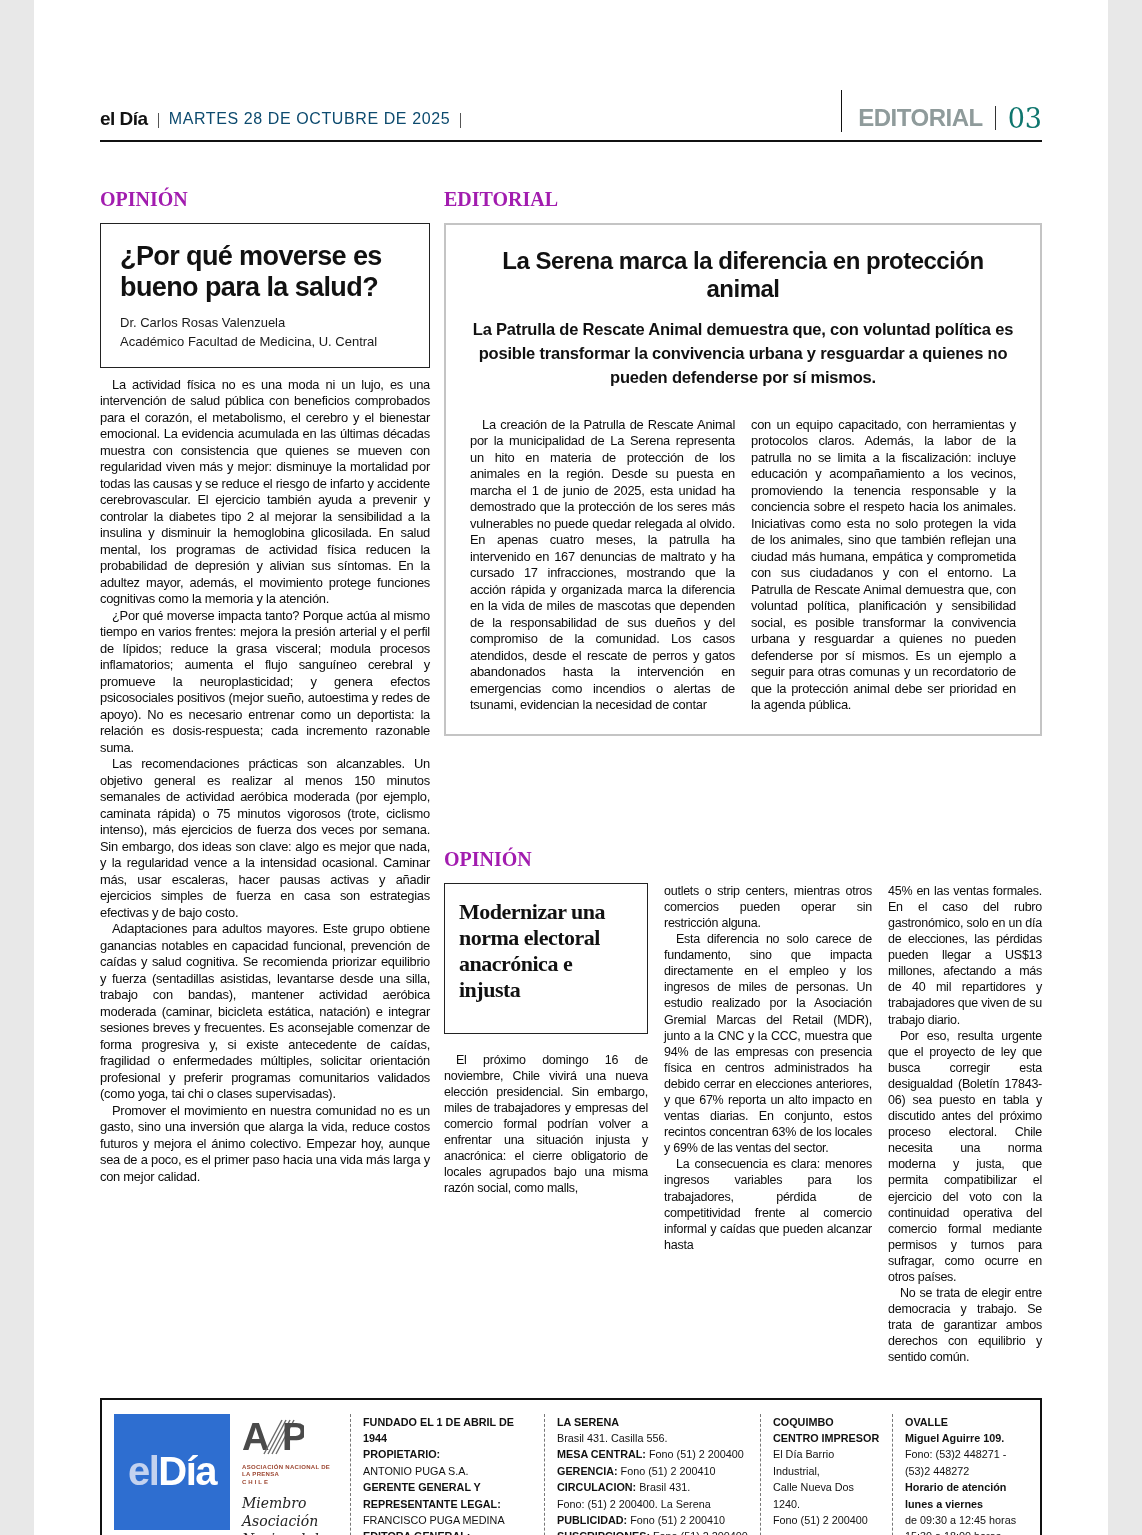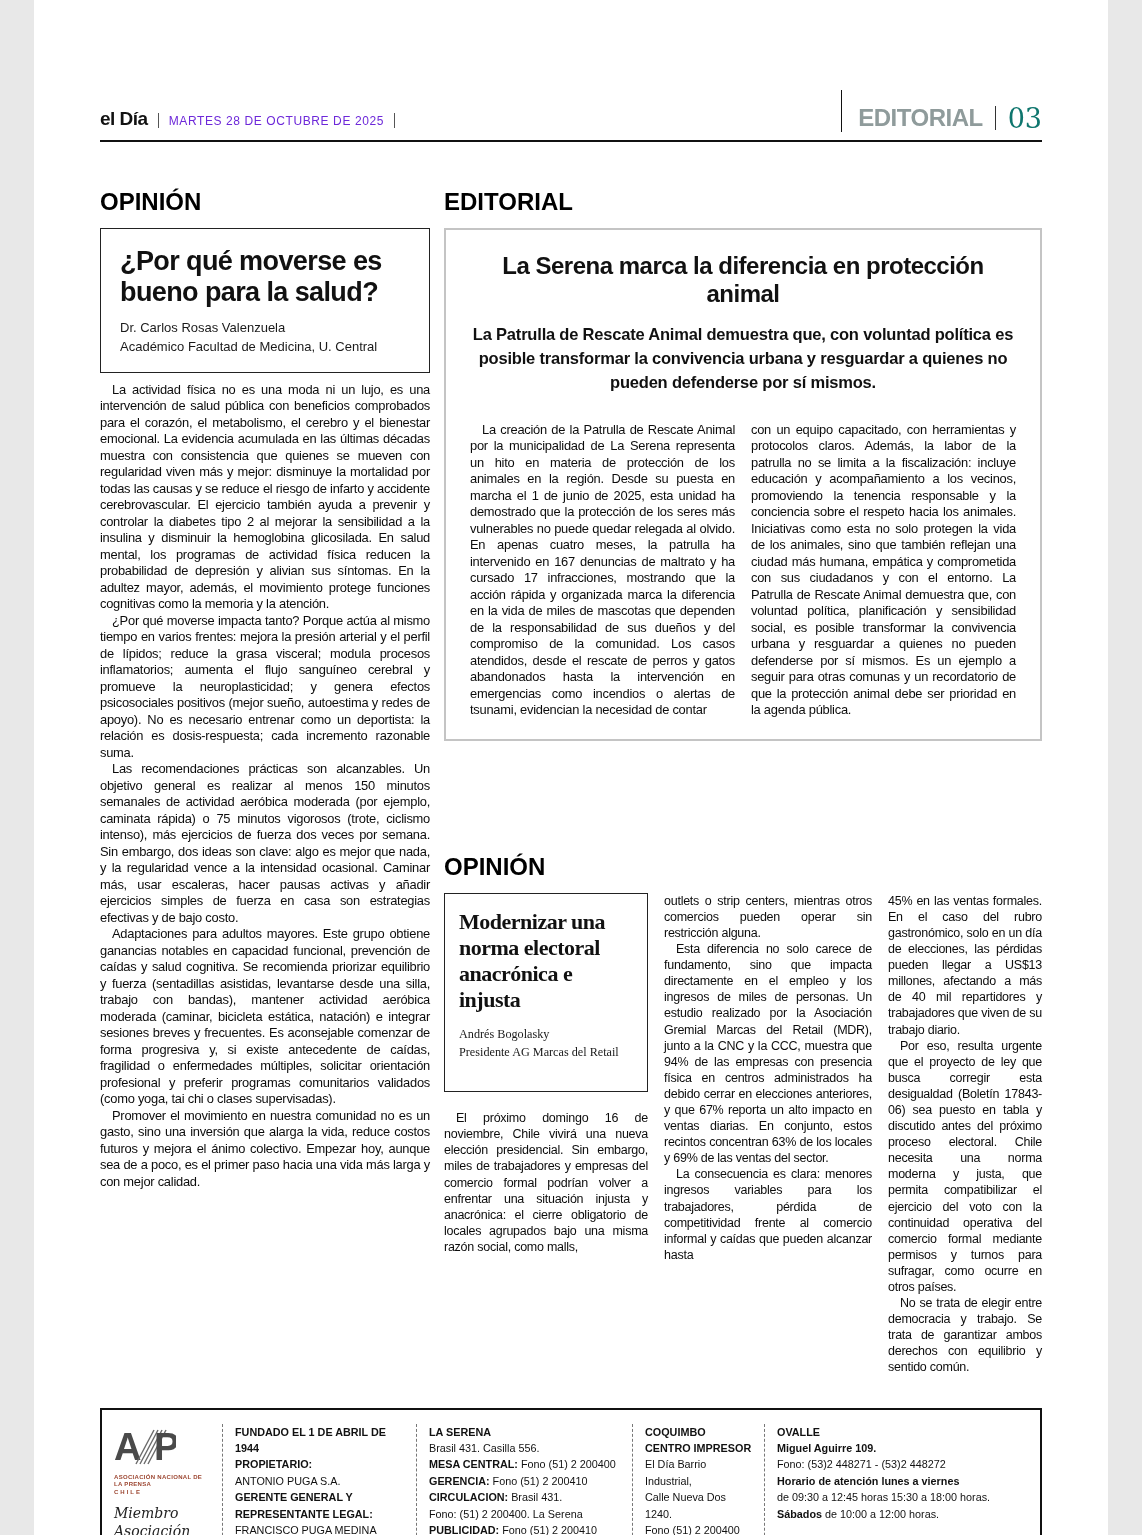--- a/index.html
+++ b/index.html
@@ -5,31 +5,31 @@
   * { margin:0; padding:0; box-sizing:border-box; }
   body { background:#e8e8e8; font-family:"Liberation Sans", sans-serif; }
   .page {
     width:1074px; height:1535px; background:#fff; margin:0 auto;
     padding:90px 66px 0 66px; color:#111; overflow:hidden; position:relative;
   }
   
   .topbar { display:flex; justify-content:space-between; align-items:flex-end; }
   .mast-group { display:flex; align-items:flex-end; gap:10px; padding-bottom:2px; }
   .masthead { font-size:19px; font-weight:bold; letter-spacing:-0.5px; }
-  .date-line { font-size:12px; letter-spacing:0.6px; color:#6d28d9; padding-bottom:2px; }
+  .date-line { font-size:16px; letter-spacing:0.6px; color:#0c4a6e; padding-bottom:2px; }
   .vbar { display:inline-block; width:1px; height:15px; background:#555; margin-bottom:2px; }
   .section-group { display:flex; align-items:flex-end; gap:12px; border-left:1.5px solid #111; padding-left:16px; height:42px; }
   .section-name { font-size:24px; font-weight:bold; color:#8f9b9b; letter-spacing:-0.5px; }
   .vbar.tall { height:24px; background:#333; }
   .page-num { font-family:"DejaVu Serif", serif; font-size:27px; line-height:1; color:#0f766e; }
   .toprule { border-bottom:2.5px solid #111; margin-top:8px; }
 
   
   .content { display:flex; gap:14px; margin-top:46px; min-height:1131px; align-items:flex-start; }
-  .kicker { font-size:24px; font-weight:bold; color:#000000; letter-spacing:0; }
+  .kicker { font-size:20px; font-weight:bold; color:#a21caf; letter-spacing:0;font-family:Liberation Serif, serif; }
 
   .col-left { width:330px; flex:0 0 330px; }
   .col-right { flex:1 1 auto; display:flex; flex-direction:column; }
 
   
   .bodycopy { text-align:justify; font-size:12.9px; line-height:16.5px; letter-spacing:-0.25px; color:#0c0c0c; }
   .bodycopy p { text-indent:12px; }
   .bodycopy p.cont { text-indent:0; }
 
   
@@ -131,24 +131,20 @@
           </div>
         </div>
       </div>
 
       <div>
         <div class="kicker op2-kicker">OPINIÓN</div>
         <div class="op2-cols">
           <div class="op2-c1">
             <div class="op2-box">
               <div class="op2-title">Modernizar una norma electoral anacrónica e injusta</div>
-              <div class="byline">
-                <div>Andrés Bogolasky</div>
-                <div>Presidente AG Marcas del Retail</div>
-              </div>
             </div>
             <div class="bodycopy">
                 <p>El próximo domingo 16 de noviembre, Chile vivirá una nueva elección presidencial. Sin embargo, miles de trabajadores y empresas del comercio formal podrían volver a enfrentar una situación injusta y anacrónica: el cierre obligatorio de locales agrupados bajo una misma razón social, como malls,</p>
               </div>
           </div>
           <div class="op2-c2 bodycopy">
               <p class="cont">outlets o strip centers, mientras otros comercios pueden operar sin restricción alguna.</p>
               <p>Esta diferencia no solo carece de fundamento, sino que impacta directamente en el empleo y los ingresos de miles de personas. Un estudio realizado por la Asociación Gremial Marcas del Retail (MDR), junto a la CNC y la CCC, muestra que 94% de las empresas con presencia física en centros administrados ha debido cerrar en elecciones anteriores, y que 67% reporta un alto impacto en ventas diarias. En conjunto, estos recintos concentran 63% de los locales y 69% de las ventas del sector.</p>
               <p>La consecuencia es clara: menores ingresos variables para los trabajadores, pérdida de competitividad frente al comercio informal y caídas que pueden alcanzar hasta</p>
             </div>
@@ -157,20 +153,23 @@
               <p>Por eso, resulta urgente que el proyecto de ley que busca corregir esta desigualdad (Boletín 17843-06) sea puesto en tabla y discutido antes del próximo proceso electoral. Chile necesita una norma moderna y justa, que permita compatibilizar el ejercicio del voto con la continuidad operativa del comercio formal mediante permisos y turnos para sufragar, como ocurre en otros países.</p>
               <p>No se trata de elegir entre democracia y trabajo. Se trata de garantizar ambos derechos con equilibrio y sentido común.</p>
             </div>
         </div>
       </div>
 
     </div>
   </div>
 
   <div class="pagefoot">
+    <div class="logo-box">
+      <span class="logo-text"><span class="el">el</span><span class="dia">Día</span></span>
+    </div>
     <div class="anp-block">
       <svg width="62" height="42" viewBox="0 0 62 42">
         <text x="0" y="34" font-family="Liberation Sans, sans-serif" font-size="38" font-weight="bold" fill="#4a4a4a">A</text>
         <g stroke="#6a6a6a" stroke-width="1.4">
           <line x1="22" y1="38" x2="40" y2="4"></line>
           <line x1="26" y1="38" x2="44" y2="4"></line>
           <line x1="30" y1="38" x2="48" y2="4"></line>
           <line x1="34" y1="38" x2="52" y2="4"></line>
         </g>
         <text x="40" y="34" font-family="Liberation Sans, sans-serif" font-size="38" font-weight="bold" fill="#4a4a4a">P</text>

